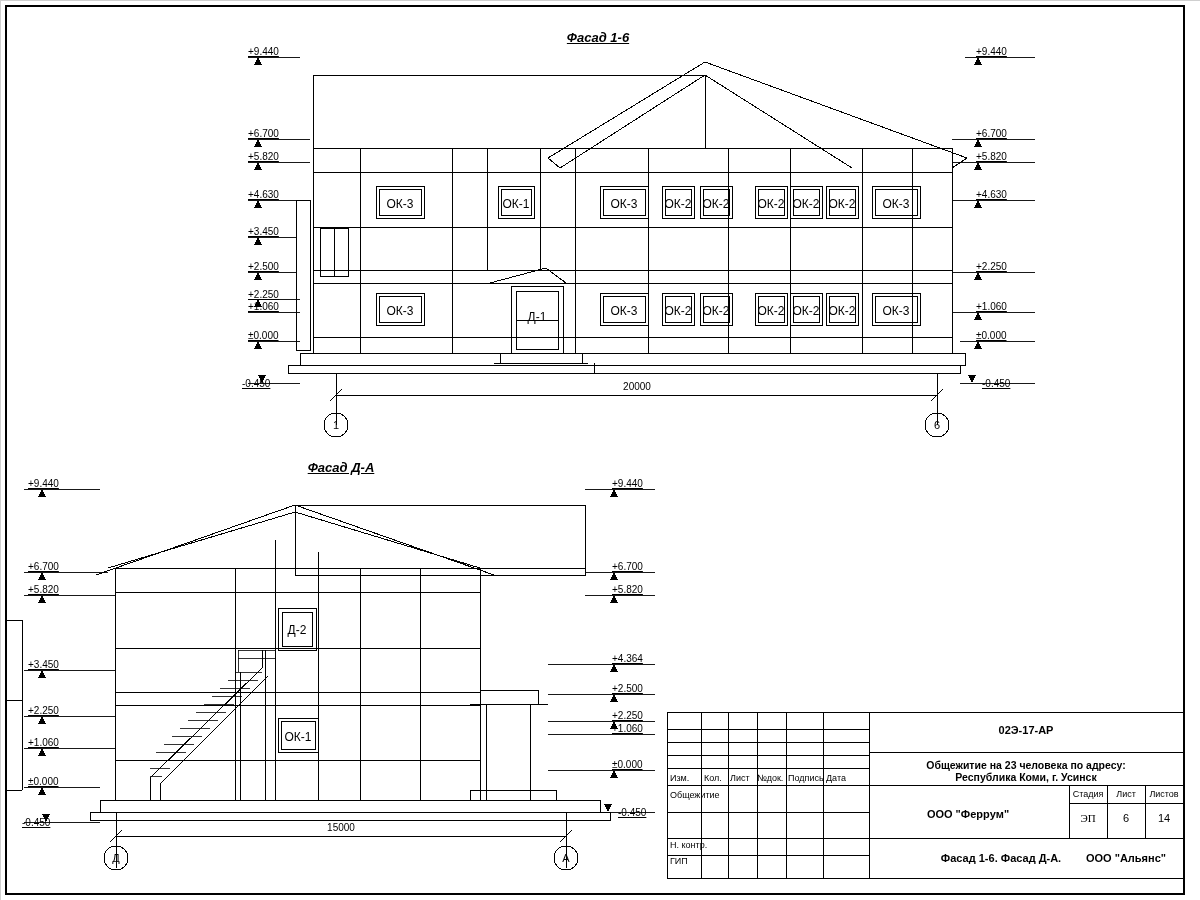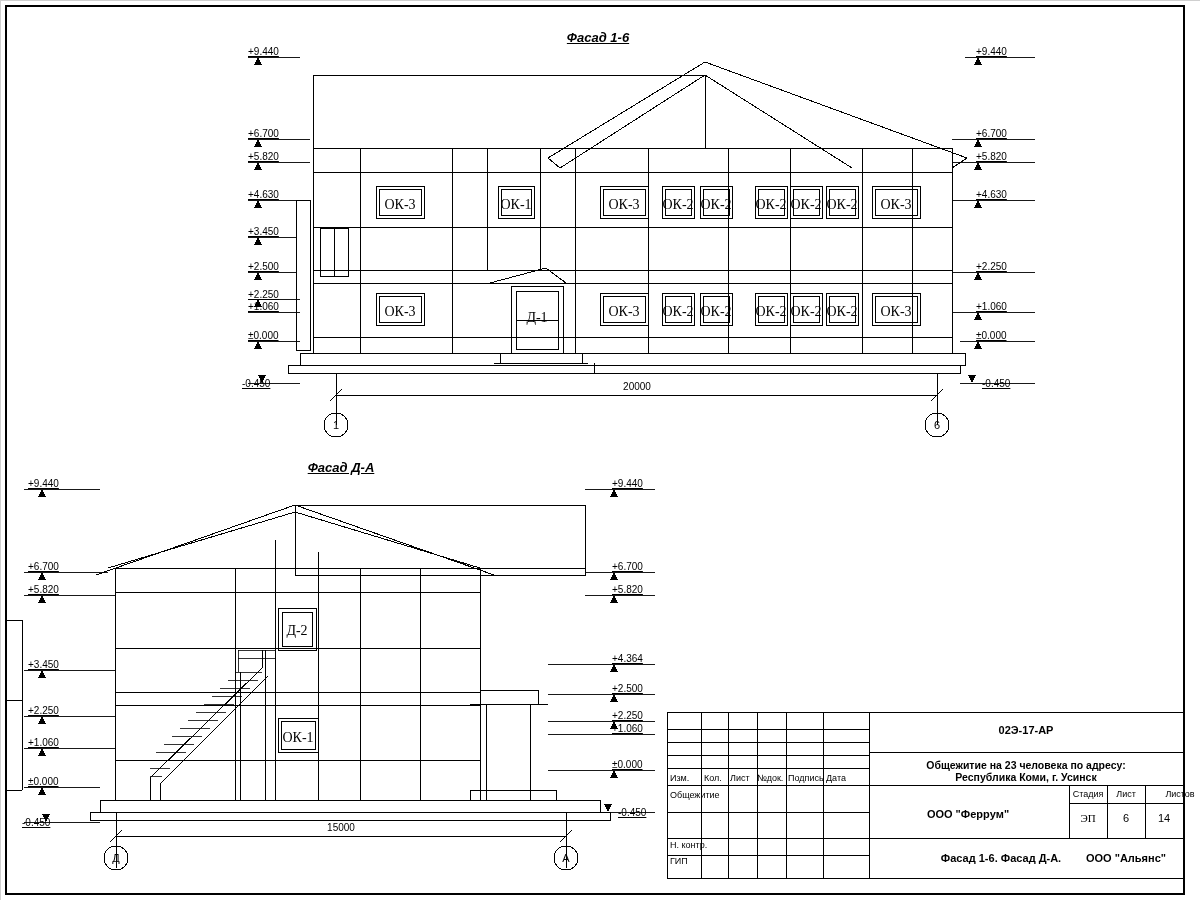--- a/index.html
+++ b/index.html
@@ -5,21 +5,21 @@
   html,body{margin:0;padding:0;background:#ffffff;}
   body{width:1200px;height:900px;position:relative;overflow:hidden;
        font-family:"Liberation Sans",sans-serif;color:#000;}
   .sheet{position:absolute;left:0;top:0;width:1200px;height:900px;}
   svg.layer{position:absolute;left:0;top:0;width:1200px;height:900px;}
   .lbl{position:absolute;font-size:10px;line-height:11px;white-space:nowrap;}
   .lbl.u{text-decoration:underline;}
   .title{position:absolute;font-size:13px;font-style:italic;font-weight:bold;
          text-decoration:underline;white-space:nowrap;text-align:center;}
   .mark{position:absolute;font-size:9px;white-space:nowrap;}
-  .winlbl{position:absolute;font-size:14px;white-space:nowrap;font-family:Liberation Serif, serif;}
+  .winlbl{position:absolute;font-size:12px;white-space:nowrap;}
   .dim{position:absolute;font-size:10px;white-space:nowrap;}
   .tb{position:absolute;font-size:10px;white-space:nowrap;}
   .tb-b{font-weight:bold;}
 </style>
 </head>
 <body>
 
 <div class="sheet">
 
 <svg class="layer" viewBox="0 0 1200 900">
@@ -410,18 +410,18 @@
 <div class="tb" style="left:670px;top:790px;font-size:9px;">Общежитие</div>
 <div class="tb" style="left:670px;top:840px;font-size:9px;">Н. контр.</div>
 <div class="tb" style="left:670px;top:856px;font-size:9px;">ГИП</div>
 
 <div class="tb tb-b" style="left:968px;top:808px;transform:translateX(-50%);font-size:11px;">ООО "Ферpум"</div>
 <div class="tb tb-b" style="left:968px;top:852px;transform:translateX(-50%);font-size:11px;margin-left:33px;">Фасад 1-6. Фасад Д-А.</div>
 <div class="tb tb-b" style="left:1126px;top:852px;transform:translateX(-50%);font-size:11px;">ООО "Альянс"</div>
 
 <div class="tb" style="left:1088px;top:789px;transform:translateX(-50%);font-size:9px;">Стадия</div>
 <div class="tb" style="left:1126px;top:789px;transform:translateX(-50%);font-size:9px;">Лист</div>
-<div class="tb" style="left:1164px;top:789px;transform:translateX(-50%);font-size:9px;margin-left:16px;">Листов</div>
+<div class="tb" style="left:1164px;top:789px;transform:translateX(-50%);font-size:9px;">Листов</div>
 <div class="tb" style="left:1088px;top:812px;transform:translateX(-50%);font-size:11px;font-family:Liberation Serif, serif;">ЭП</div>
 <div class="tb" style="left:1126px;top:812px;transform:translateX(-50%);font-size:11px;">6</div>
 <div class="tb" style="left:1164px;top:812px;transform:translateX(-50%);font-size:11px;">14</div>
 
 </div>
 
 </body></html>

